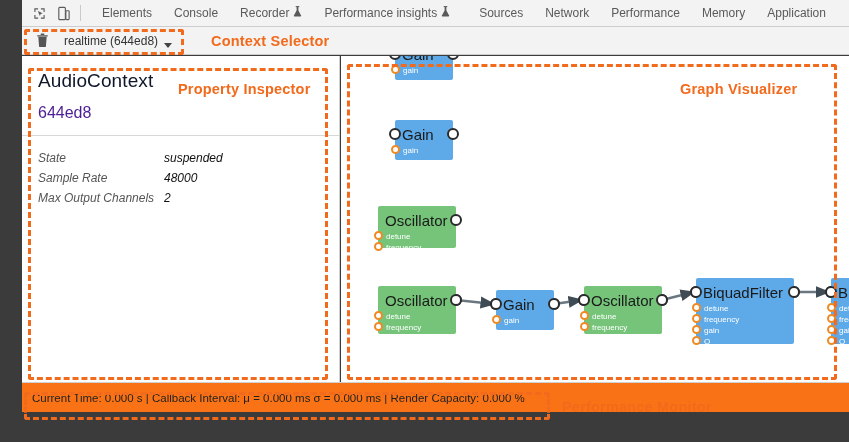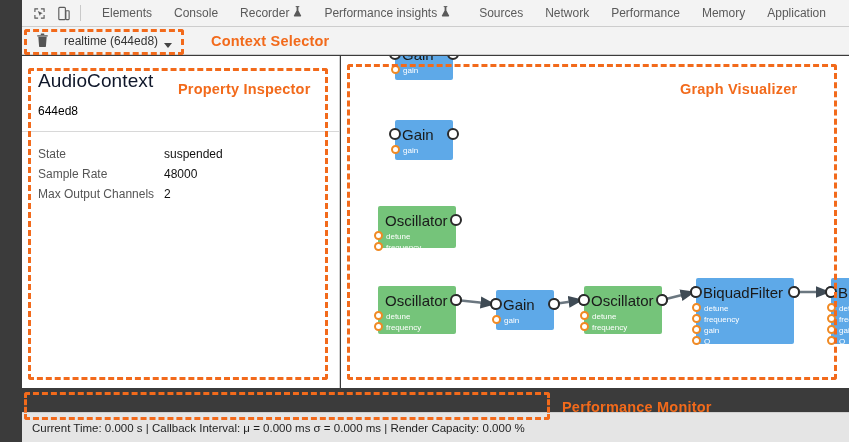--- a/index.html
+++ b/index.html
@@ -45,23 +45,23 @@
   
   .leftrail { position: absolute; left: 0; top: 0; width: 22px; height: 442px; background: #3b3b3b; }
 
   
   .propwrap {
     position: absolute; left: 22px; top: 56px; width: 318px; height: 332px;
     background: #ffffff; border-right: 1px solid #d0d0d0;
     overflow: hidden;
   }
   .prop-title { font-size: 19px; color: #0f172a; padding: 14px 0 0 16px; letter-spacing: .1px; }
-  .prop-id { font-size: 12px; color: #000000; padding: 12px 0 0 16px; }
+  .prop-id { font-size: 16px; color: #4c1d95; padding: 12px 0 0 16px; }
   .prop-rule { margin: 13px 0 0 0; height: 1px; background: #d8d8d8; }
-  .prop-table { padding: 12px 0 0 16px; }
+  .prop-table { padding: 12px 0 0 16px; font-style: italic; }
   .prop-row { display: flex; align-items: center; height: 20px; font-size: 12px; }
   .prop-key { width: 126px; color: #555; }
   .prop-val { color: #111; }
 
   
   .graphwrap {
     position: absolute; left: 341px; top: 56px; width: 508px; height: 332px;
     background: #ffffff; overflow: hidden;
   }
   .node { position: absolute; }
@@ -79,22 +79,22 @@
     position: absolute; font-size: 8px; color: #ffffff; white-space: nowrap; line-height: 1;
   }
   .port {
     position: absolute; width: 12px; height: 12px; border-radius: 50%;
     background: #ffffff; border: 2px solid #2b2b2b; box-sizing: border-box;
   }
   .port.param-port { width: 9px; height: 9px; border-color: #f08a24; background: #ffffff; }
 
   
   .perfbar {
-    position: absolute; left: 22px; top: 412px; width: 827px; height: 30px;
-    background: #e5e5e5; border-top: 1px solid #d0d0d0;
+    position: absolute; left: 22px; top: 382px; width: 827px; height: 30px;
+    background: #f97316; border-top: 1px solid #d0d0d0;
     display: flex; align-items: center;
   }
   .perftext { font-size: 11.5px; color: #1f1f1f; padding-left: 10px; white-space: nowrap; }
 
   
   .anno {
     position: absolute; border: 3px dashed #f26a1b; border-radius: 3px;
     pointer-events: none;
   }
   .anno-label {

